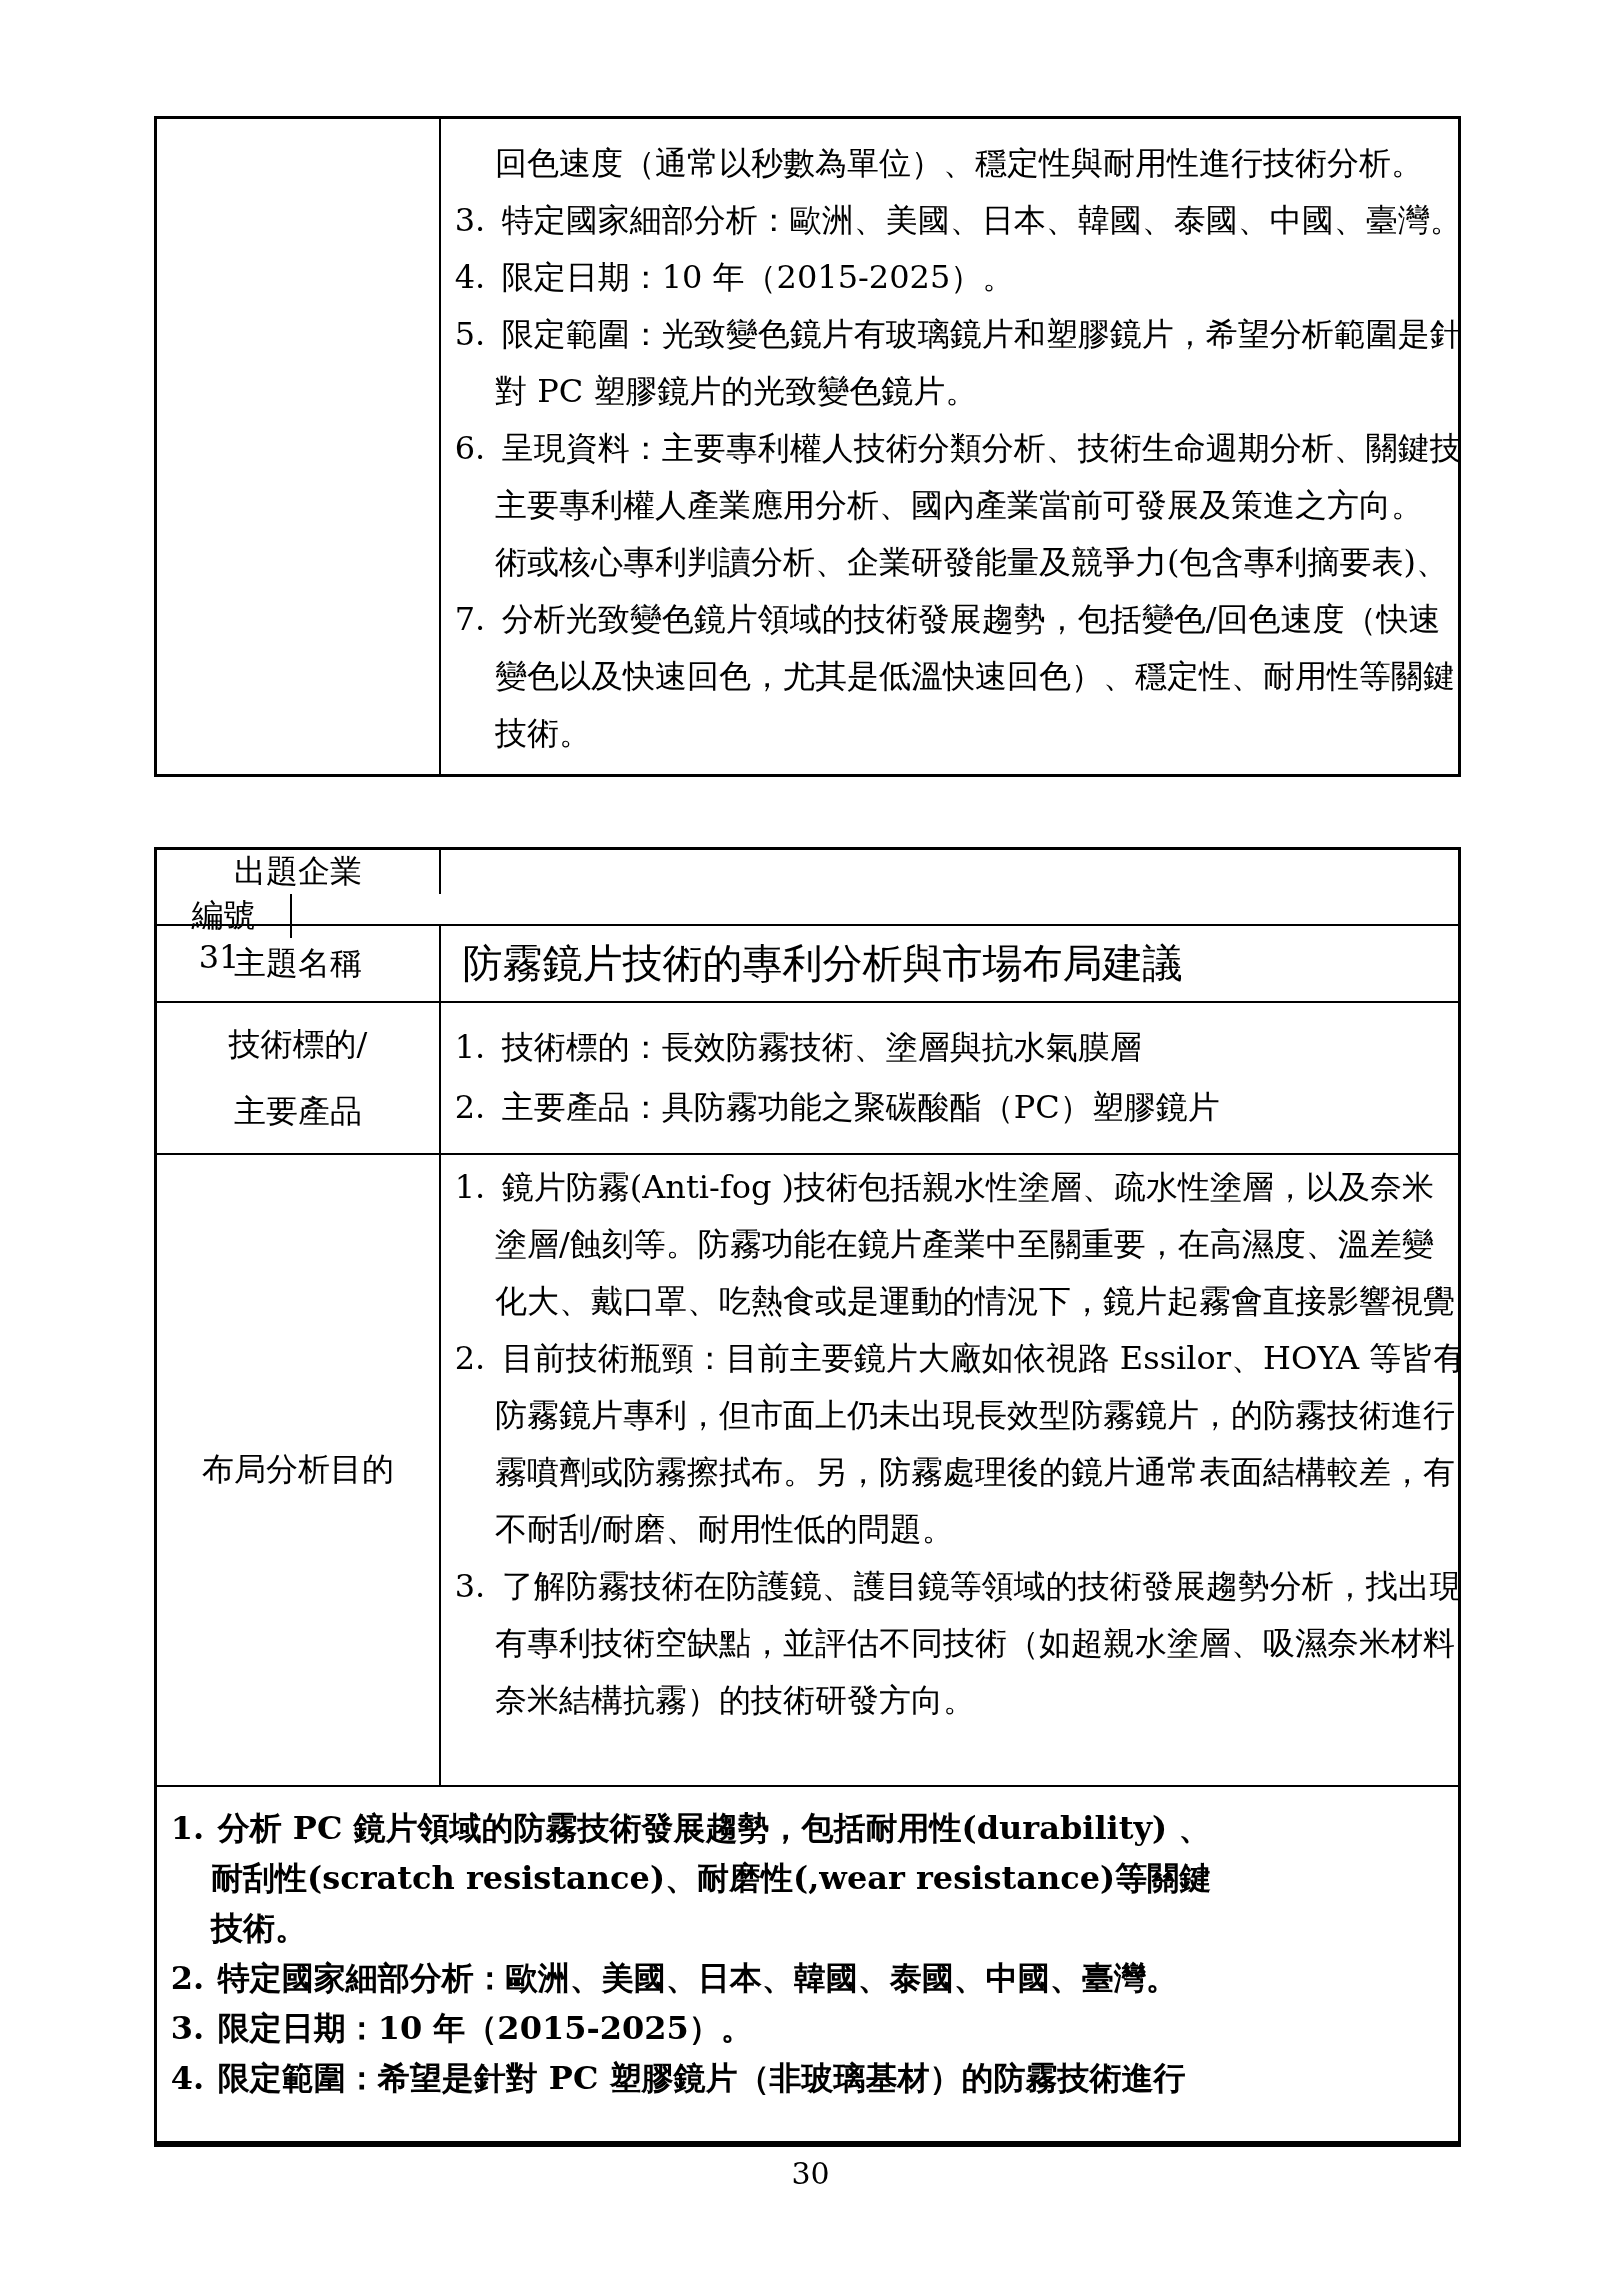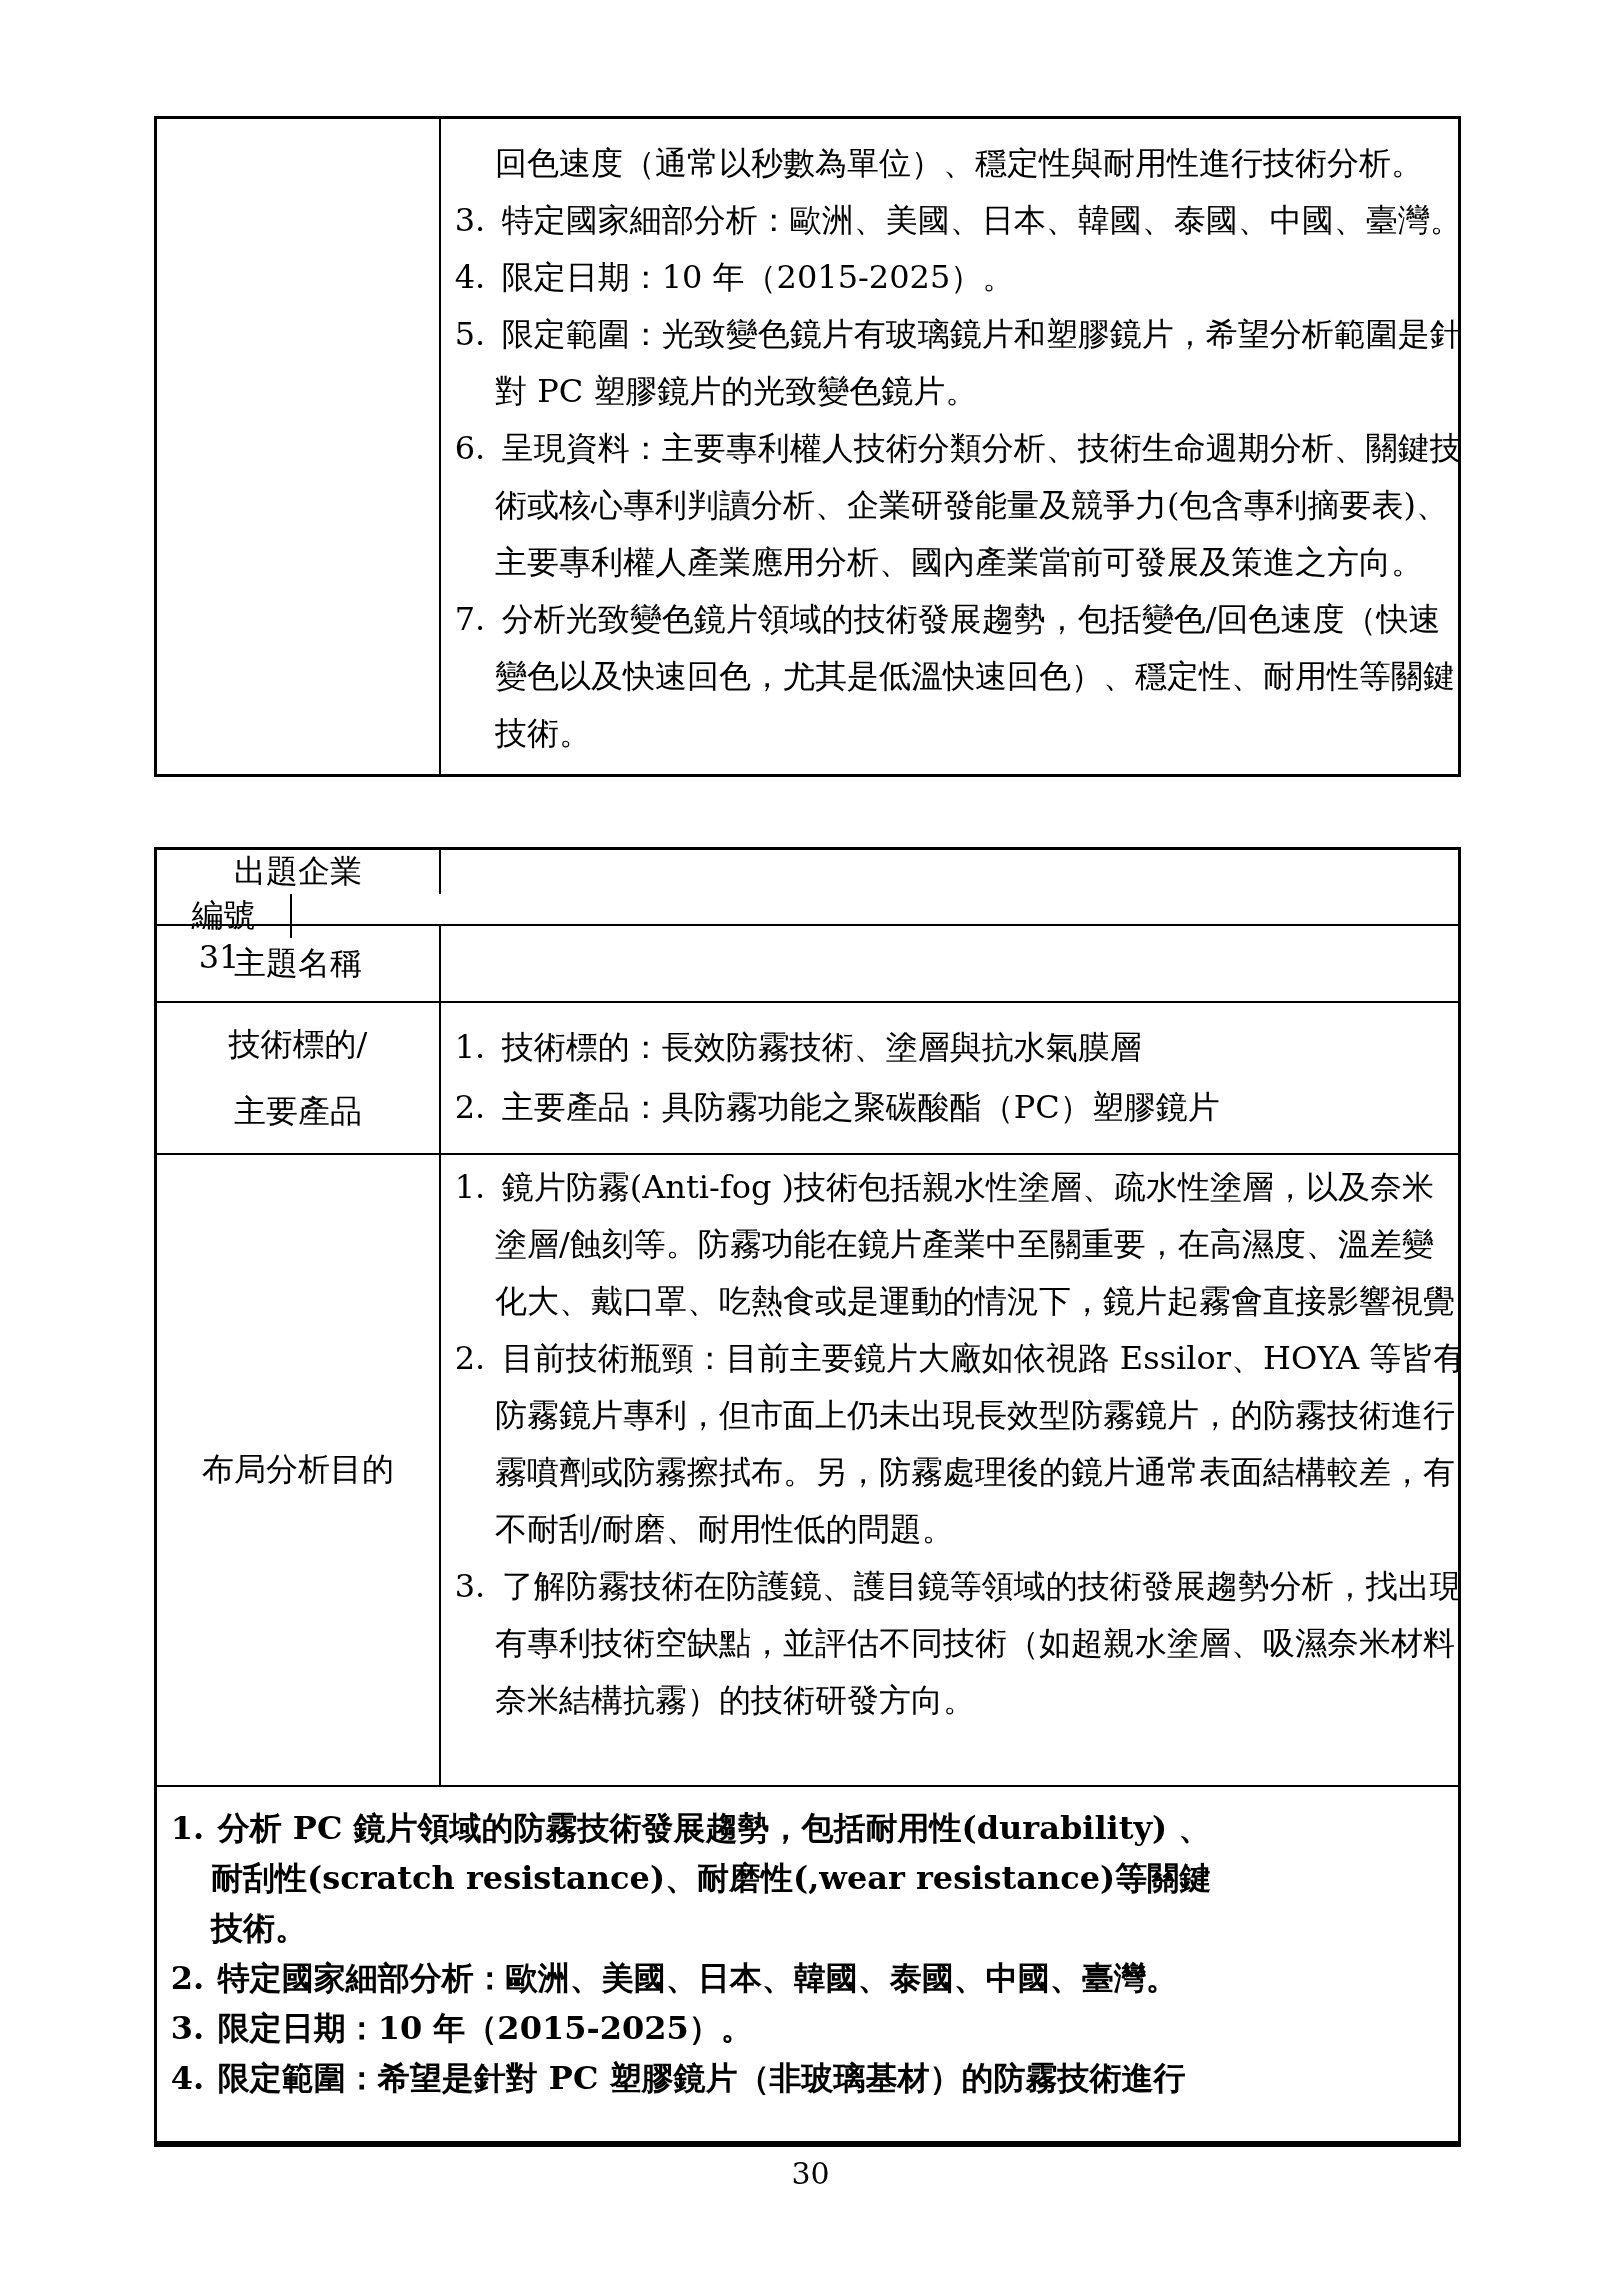--- a/index.html
+++ b/index.html
@@ -71,40 +71,41 @@
   <div class="tbl tbl1">
     <div class="flex-row">
       <div class="lbl"></div>
       <div class="cnt">
           <div class="ln cont">回色速度（通常以秒數為單位）、穩定性與耐用性進行技術分析。</div>
           <div class="ln numbered"><span class="no">3.</span><span>特定國家細部分析：歐洲、美國、日本、韓國、泰國、中國、臺灣。</span></div>
           <div class="ln numbered"><span class="no">4.</span><span>限定日期：10 年（2015-2025）。</span></div>
           <div class="ln numbered"><span class="no">5.</span><span>限定範圍：光致變色鏡片有玻璃鏡片和塑膠鏡片，希望分析範圍是針</span></div>
           <div class="ln cont">對 PC 塑膠鏡片的光致變色鏡片。</div>
           <div class="ln numbered"><span class="no">6.</span><span>呈現資料：主要專利權人技術分類分析、技術生命週期分析、關鍵技</span></div>
+          <div class="ln cont">主要專利權人產業應用分析、國內產業當前可發展及策進之方向。</div>
           <div class="ln cont">術或核心專利判讀分析、企業研發能量及競爭力(包含專利摘要表)、</div>
-          <div class="ln cont">主要專利權人產業應用分析、國內產業當前可發展及策進之方向。</div>
           <div class="ln numbered"><span class="no">7.</span><span>分析光致變色鏡片領域的技術發展趨勢，包括變色/回色速度（快速</span></div>
           <div class="ln cont">變色以及快速回色，尤其是低溫快速回色）、穩定性、耐用性等關鍵</div>
           <div class="ln cont">技術。</div>
         </div>
     </div>
   </div>
 
   <div class="tbl tbl2">
 
     <div class="flex-row rw r1">
       <div class="lbl">出題企業</div>
       <div class="val">華美光學科技股份有限公司</div>
       <div class="no-lbl">編號</div>
       <div class="no-val">31</div>
     </div>
 
     <div class="flex-row rw r2">
       <div class="lbl">主題名稱</div>
+      <div class="val">防霧鏡片技術的專利分析與市場布局建議</div>
     </div>
 
     <div class="flex-row rw r3">
       <div class="lbl">
           <div class="ln plain">技術標的/</div>
           <div class="ln plain">主要產品</div>
         </div>
       <div class="cnt">
           <div class="ln numbered"><span class="no">1.</span><span>技術標的：長效防霧技術、塗層與抗水氣膜層</span></div>
           <div class="ln numbered"><span class="no">2.</span><span>主要產品：具防霧功能之聚碳酸酯（PC）塑膠鏡片</span></div>

